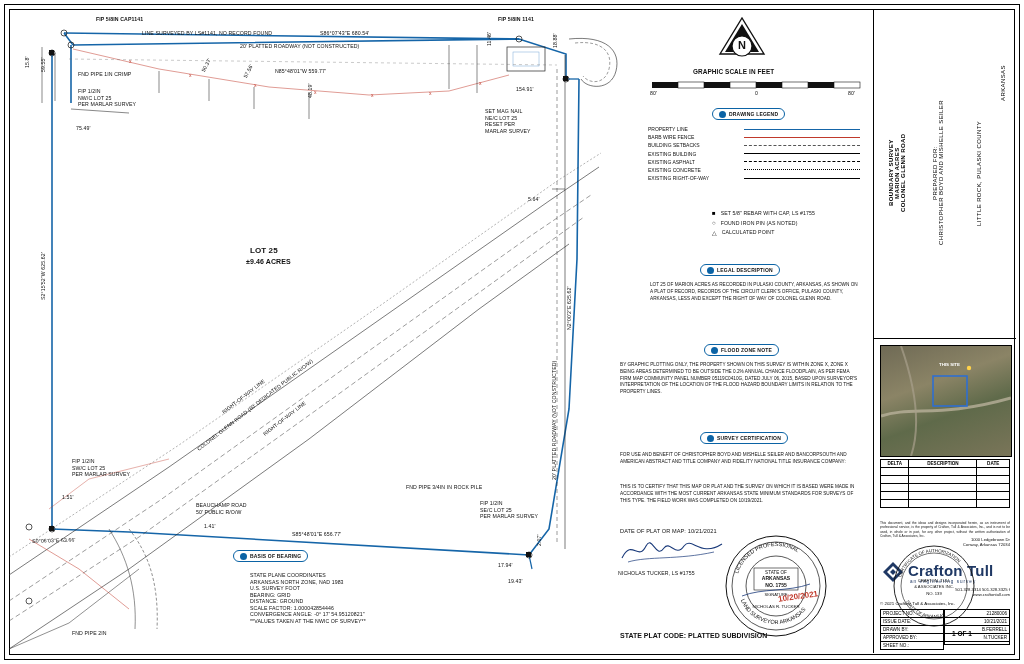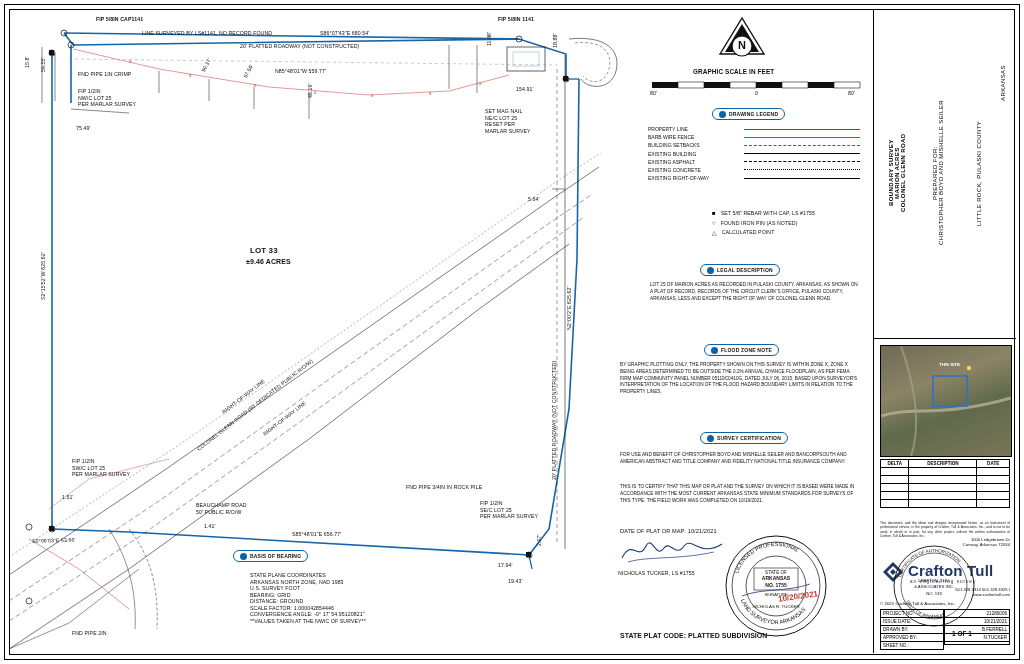--- a/index.html
+++ b/index.html
@@ -175,21 +175,21 @@
 SE/C LOT 25
 PER MARLAR SURVEY</div>
   <div class="abs lbl" style="left:292px;top:531px;">S85°48'01"E 656.77'</div>
   <div class="abs lbl" style="left:498px;top:562px;">17.94'</div>
   <div class="abs lbl" style="left:508px;top:578px;">19.43'</div>
   <div class="abs lbl rot" style="left:536px;top:546px;transform:rotate(-90deg);">2.07'</div>
   <div class="abs lbl rot" style="left:32px;top:538px;transform:rotate(-2deg);">S0°06'03"E 63.66'</div>
   <div class="abs lbl" style="left:204px;top:523px;">1.41'</div>
   <div class="abs lbl" style="left:72px;top:630px;">FND PIPE 2IN</div>
 
-  <div class="abs lbl b" style="left:250px;top:246px;font-size:8px;">LOT 33</div>
+  <div class="abs lbl b" style="left:250px;top:246px;font-size:8px;">LOT 25</div>
   <div class="abs lbl b" style="left:246px;top:258px;font-size:7px;">±9.46 ACRES</div>
 
   <svg class="abs" style="left:712px;top:14px;" width="60" height="48" viewBox="0 0 60 48">
     <path d="M8,40 L30,4 L52,40 Z" fill="none" stroke="#111" stroke-width="1.4"></path>
     <path d="M13,38 L30,10 L47,38 Z" fill="#111"></path>
     <circle cx="30" cy="32" r="10" fill="#fff" stroke="#111" stroke-width="1.2"></circle>
   </svg>
   <div class="abs" style="left:738px;top:39px;font-size:11px;font-weight:bold;color:#111;">N</div>
 
   <div class="abs lbl b" style="left:693px;top:68px;font-size:6.4px;">GRAPHIC SCALE IN FEET</div>

